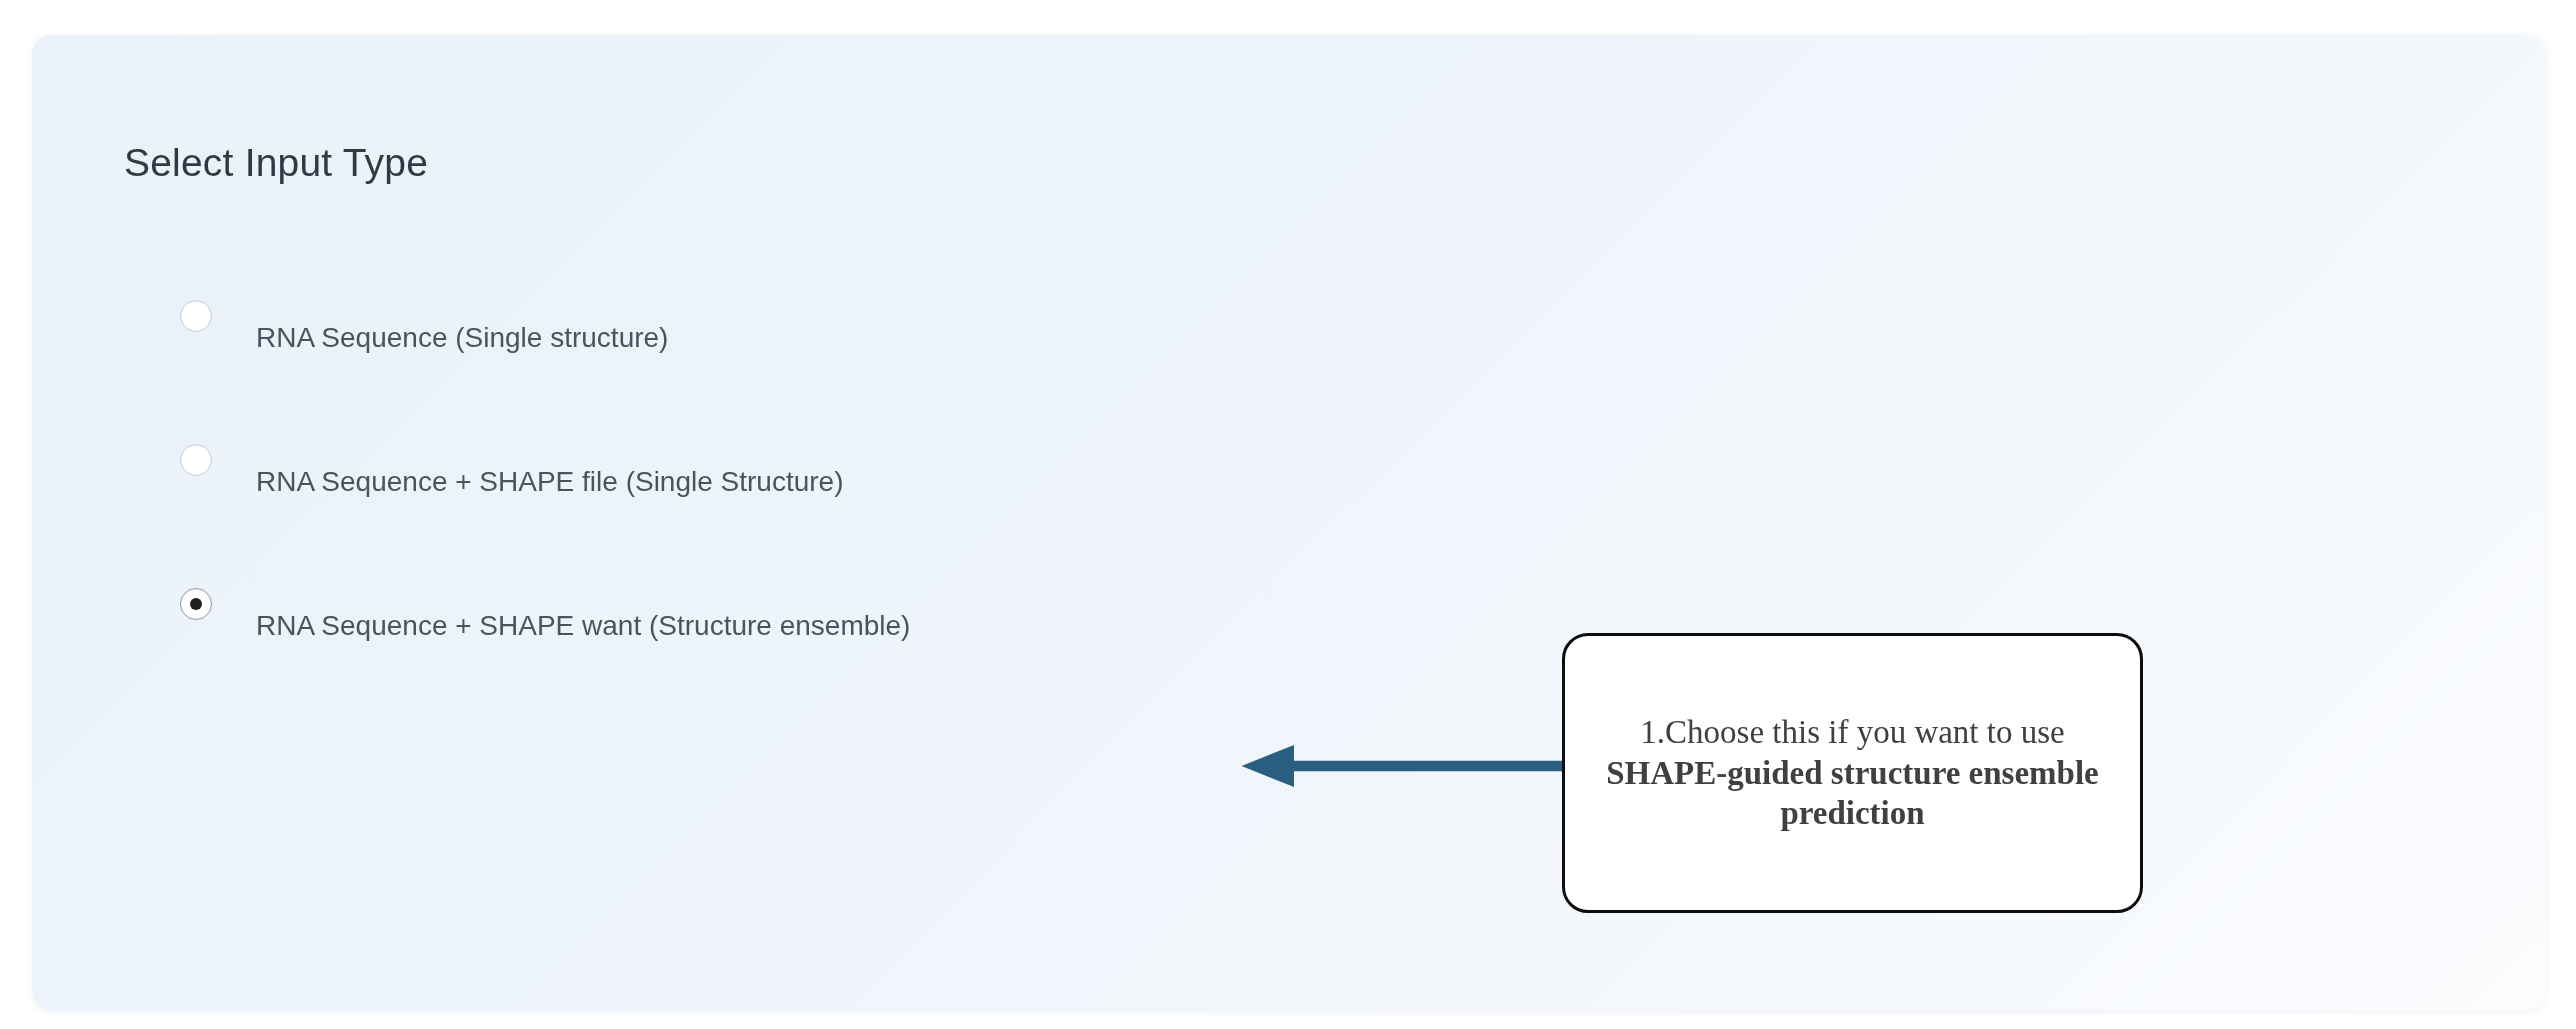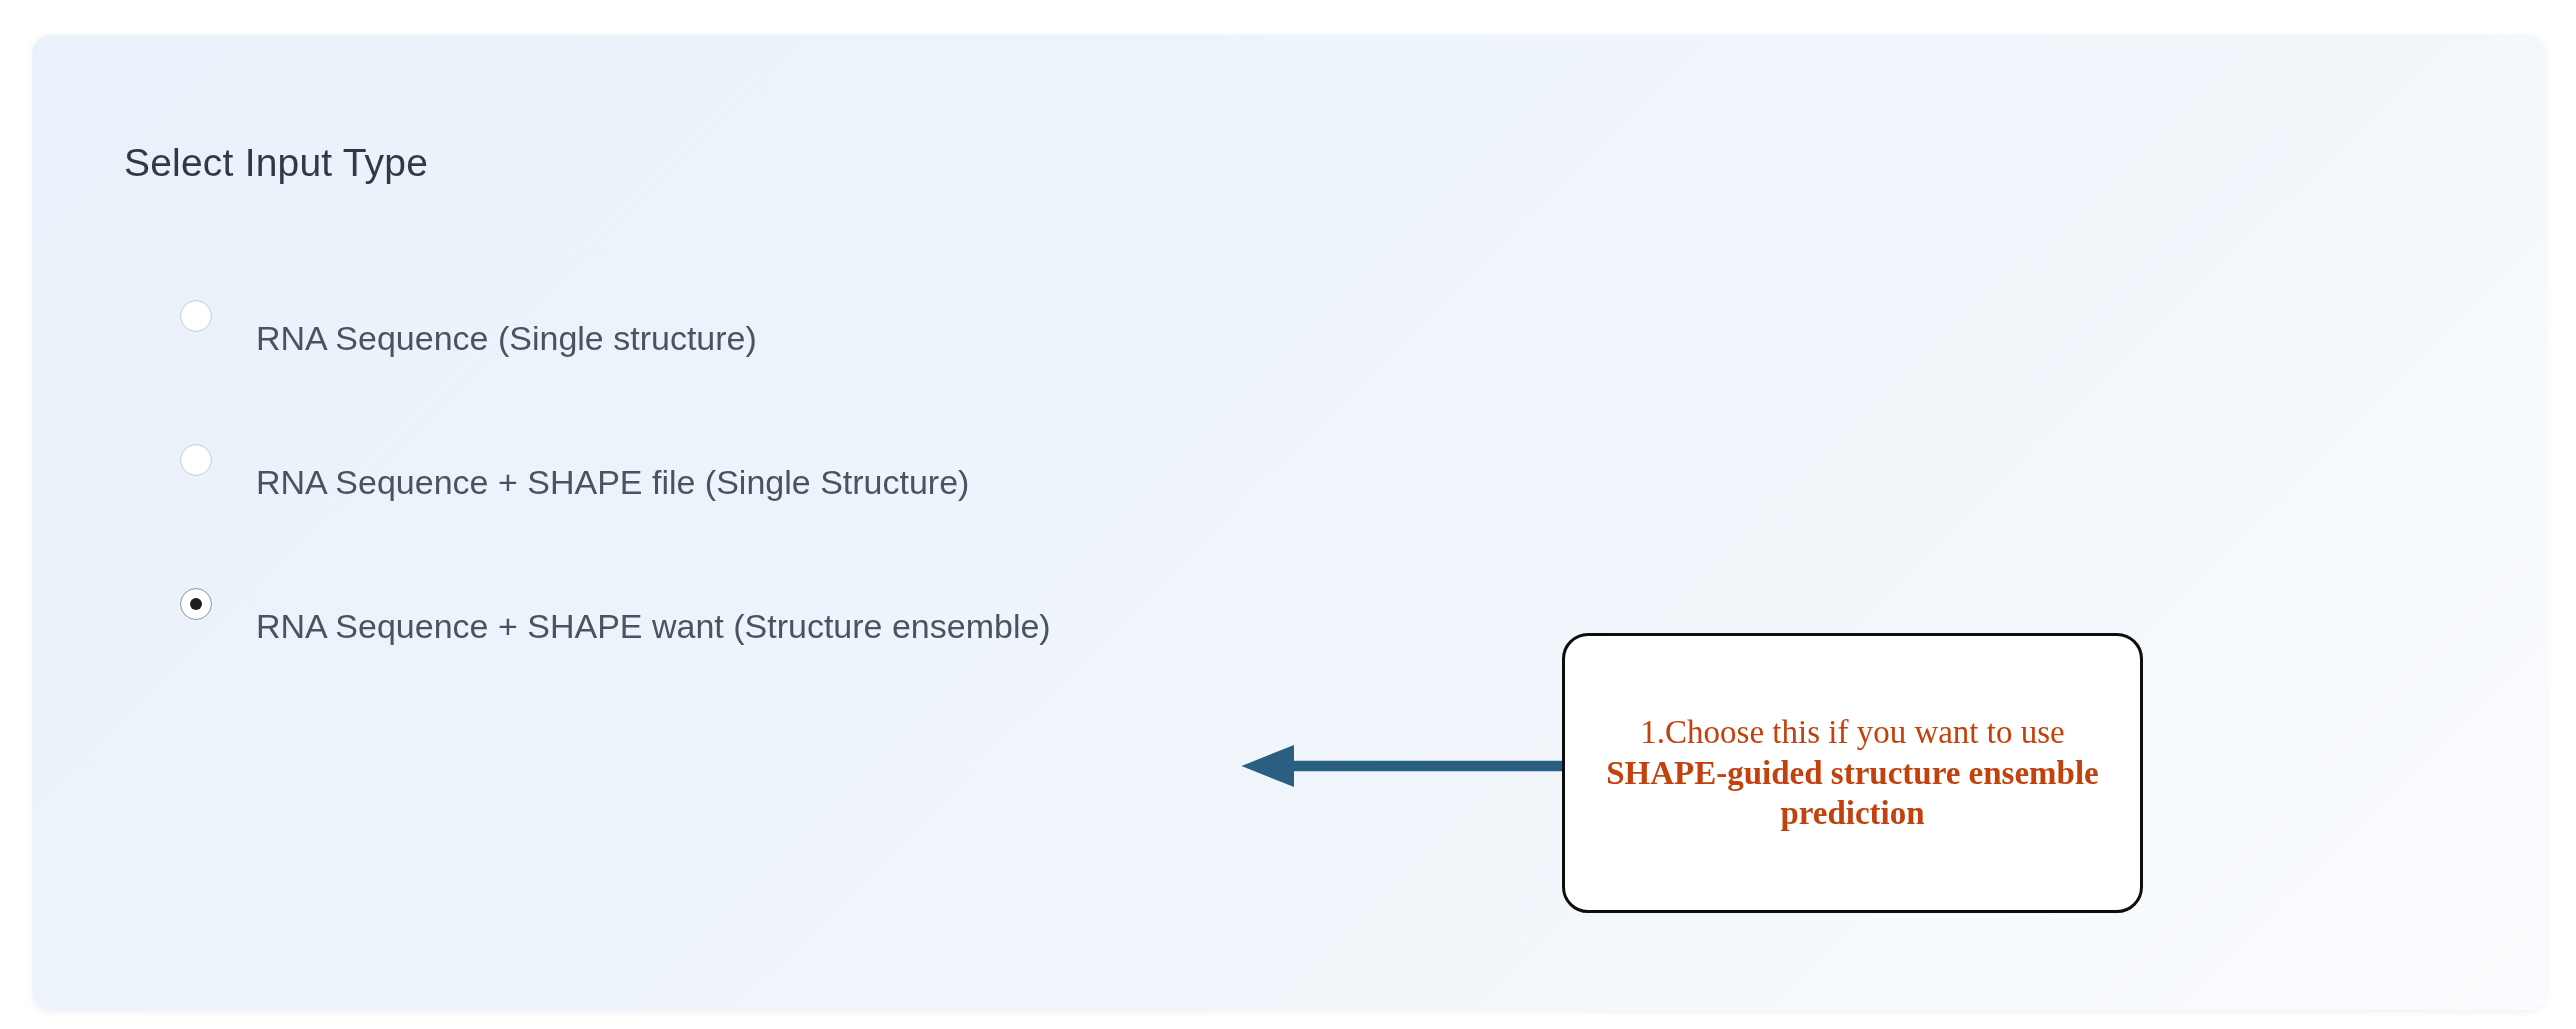--- a/index.html
+++ b/index.html
@@ -80,21 +80,21 @@
     width: 12px;
     height: 12px;
     margin-left: -6px;
     margin-top: -6px;
     border-radius: 50%;
     background: #1e1e1e;
   }
 
   .option-label {
     margin-left: 44px;
-    font-size: 34px;
+    font-size: 28px;
     color: #4a5460;
     white-space: nowrap;
     margin-top: 45px;
   }
 
   
   .callout {
     position: absolute;
     left: 1530px;
     top: 598px;
@@ -106,21 +106,21 @@
     box-sizing: border-box;
     display: flex;
     align-items: center;
     justify-content: center;
     text-align: center;
   }
   .callout-text {
     font-family: "Liberation Serif", serif;
     font-size: 33px;
     line-height: 1.24;
-    color: #c2410c;
+    color: #404040;
     padding: 0 13px;
   }
   .callout-text .strong {
     font-weight: bold;
   }
 
   
   .arrow {
     position: absolute;
     left: 1202px;

